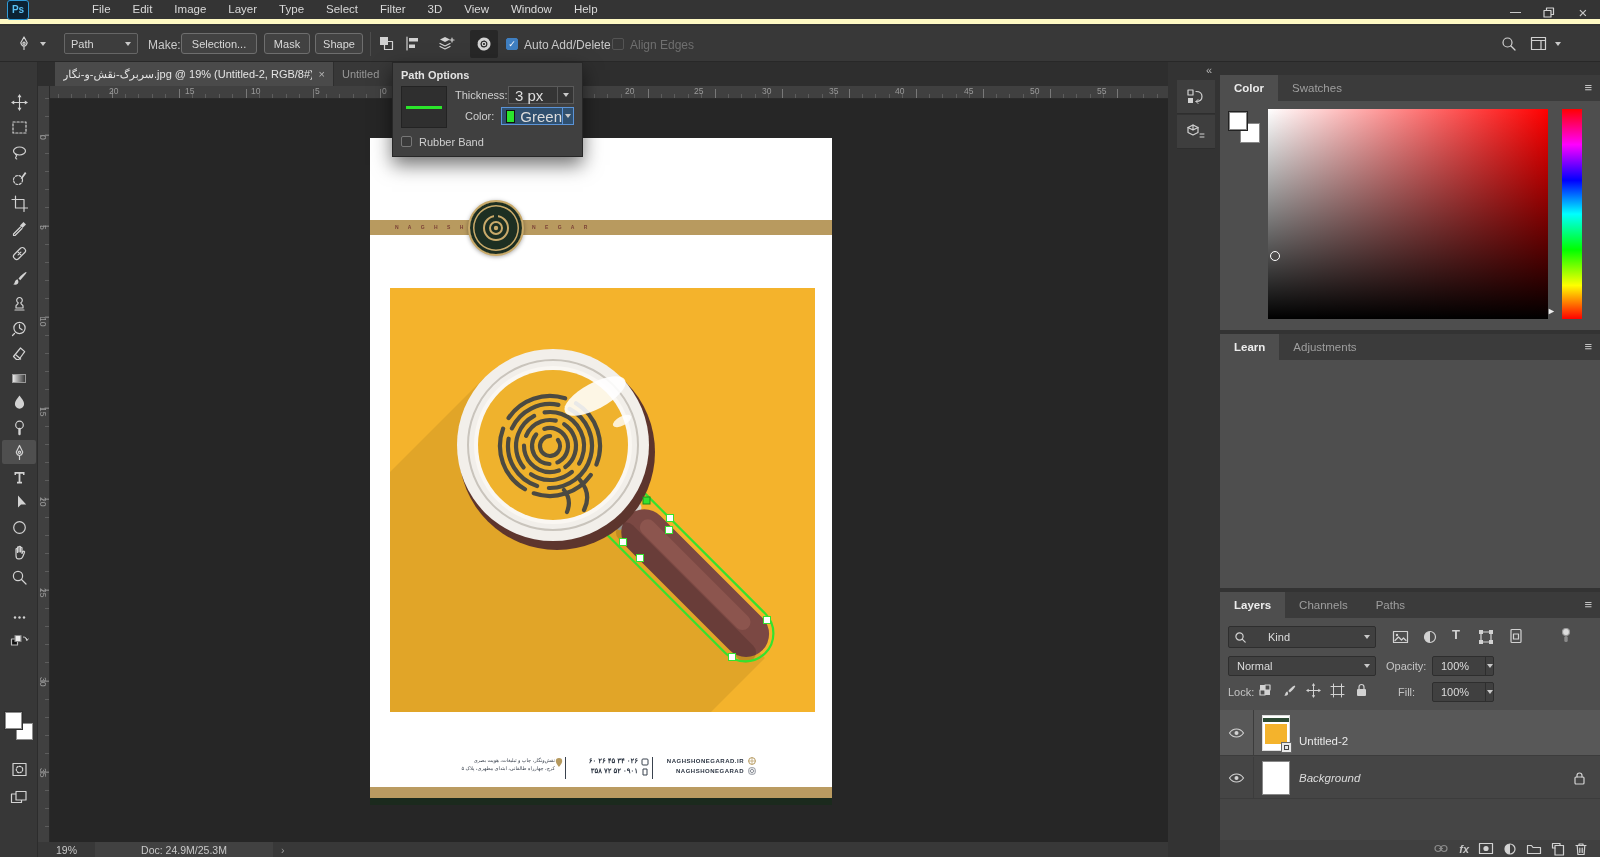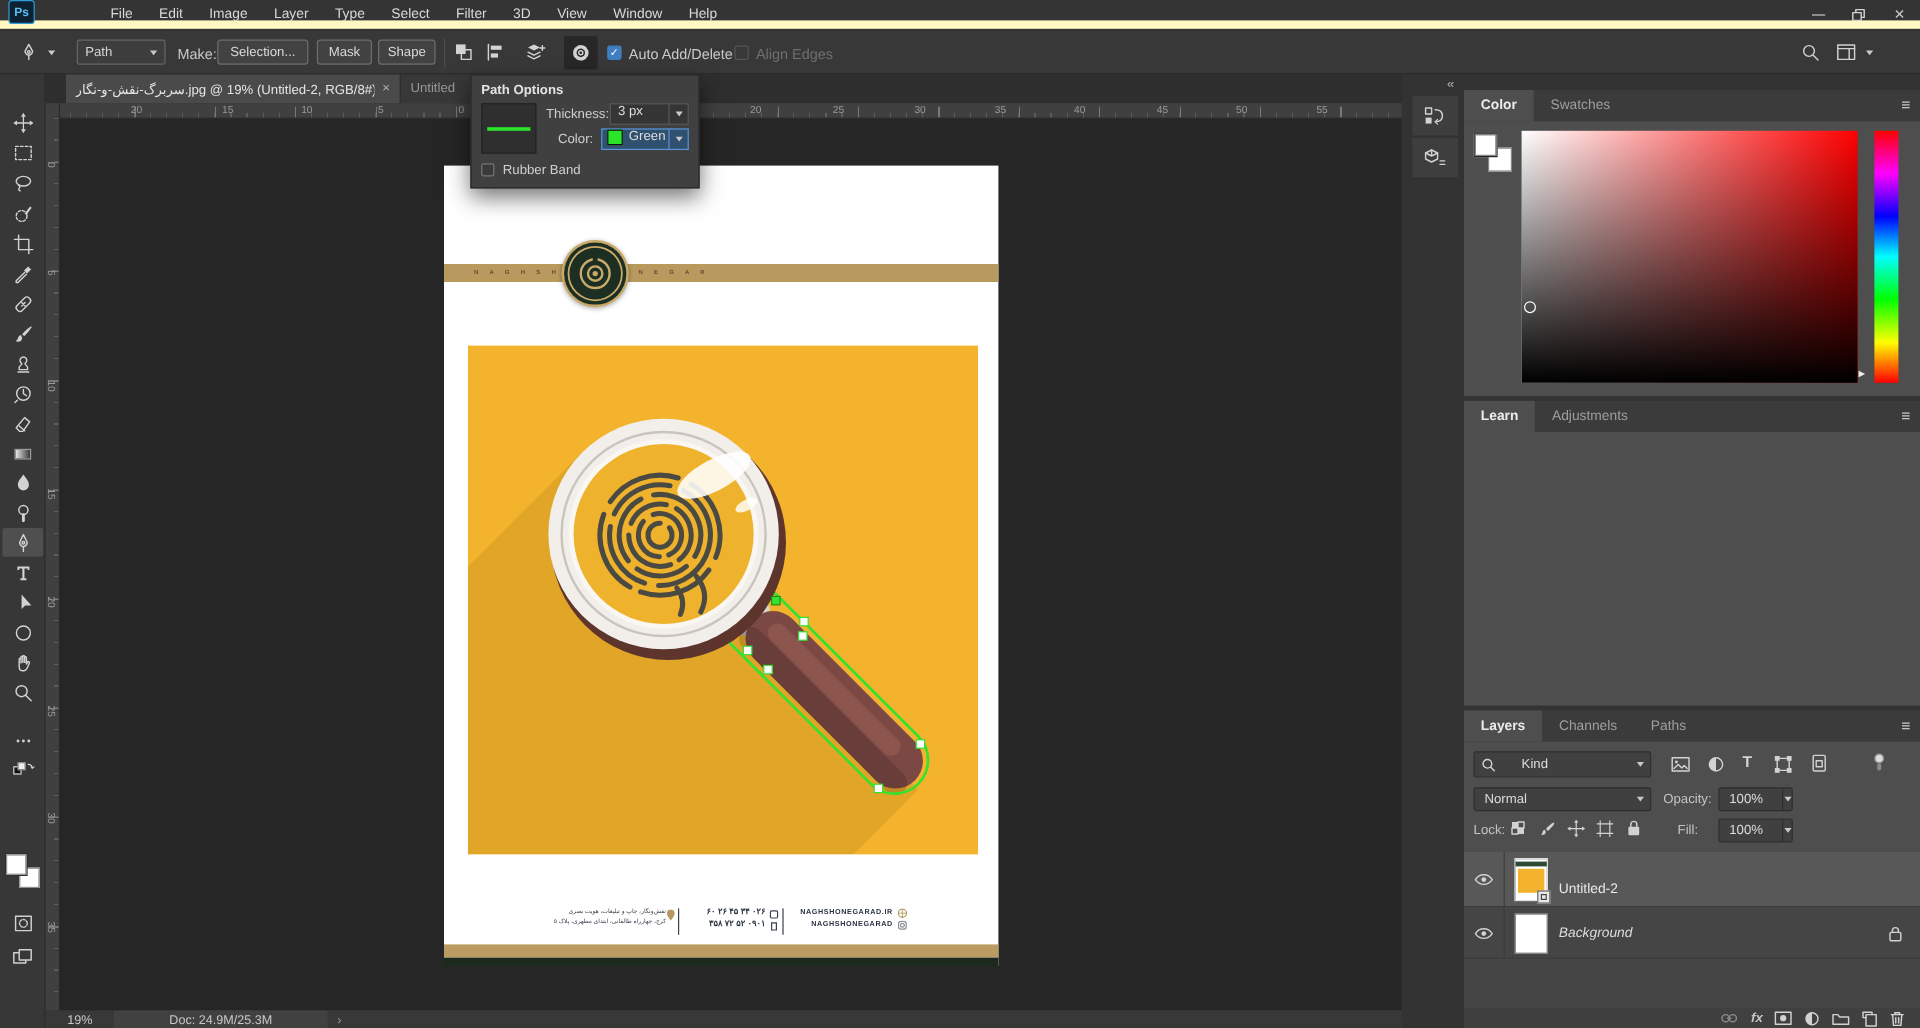--- a/index.html
+++ b/index.html
@@ -3,39 +3,39 @@
 <meta charset="utf-8">
 <style>
   html,body{margin:0;padding:0;background:#1e1e1e;}
   *{box-sizing:border-box;font-family:"Liberation Sans",sans-serif;}
   .app{position:relative;width:1600px;height:857px;background:#333333;overflow:hidden;font-size:11px;color:#d6d6d6;}
   .abs{position:absolute;}
   svg{display:block;}
   .ico{stroke:#d2d2d2;fill:none;stroke-width:1.2;stroke-linecap:round;stroke-linejoin:round;}
   .ico .f{fill:#d2d2d2;stroke:none;}
   
-  .titlebar{position:absolute;left:0;top:0;width:1600px;height:24px;background:#343434;border-bottom:7px solid #fef9c3;display:flex;align-items:flex-start;}
+  .titlebar{position:absolute;left:0;top:0;width:1600px;height:24px;background:#343434;border-bottom:5px solid #fef9c3;display:flex;align-items:center;}
   .pslogo{margin-left:7px;width:22px;height:20px;border:1px solid #2f9bd8;border-radius:3px;background:#0c2233;color:#5ac1f5;font-weight:bold;font-size:10px;display:flex;align-items:center;justify-content:center;}
   .menus{display:flex;margin-left:52px;}
   .menus span{padding:0 11px;line-height:25px;color:#d9d9d9;font-size:11.5px;cursor:default;}
   .winctl{position:absolute;right:0;top:0;height:25px;display:flex;}
   .winctl .wc{width:34px;height:25px;display:flex;align-items:center;justify-content:center;}
   
   .optbar{position:absolute;left:0;top:26px;width:1600px;height:36px;background:#383838;border-bottom:1px solid #282828;}
   .optlabel{color:#c9c9c9;font-size:12px;}
   .optbtn{position:absolute;top:7px;height:21px;background:#424242;border:1px solid #6e6e6e;border-radius:3px;color:#d9d9d9;font-size:11px;display:flex;align-items:center;justify-content:center;padding:0 10px;}
   .combo{background:#3d3d3d;border:1px solid #666;border-radius:2px;display:flex;align-items:center;}
   .chev{width:0;height:0;border-left:3.5px solid transparent;border-right:3.5px solid transparent;border-top:4px solid #c9c9c9;}
   .vsep{position:absolute;top:6px;width:1px;height:24px;background:#4d4d4d;}
   .cbx{width:12px;height:12px;border:1px solid #777;border-radius:2px;background:#3a3a3a;display:inline-flex;align-items:center;justify-content:center;font-size:9px;color:#fff;}
   .cbx.on{background:#3f7fc1;border-color:#3f7fc1;}
   
   .popup{position:absolute;left:392px;top:62px;width:191px;height:95px;background:#404040;border:1px solid #272727;box-shadow:0 8px 18px rgba(0,0,0,.55);z-index:60;}
   .popup .ttl{position:absolute;left:8px;top:6px;font-weight:bold;color:#e3e3e3;font-size:11px;}
-  .pfield{position:absolute;height:18px;background:#353535;border:1px solid #5a5a5a;display:flex;font-size:11px;color:#ddd;}
+  .pfield{position:absolute;height:18px;background:#353535;border:1px solid #5a5a5a;display:flex;align-items:center;font-size:15px;color:#ddd;}
   .pfield .cv{margin-left:auto;width:16px;height:100%;border-left:1px solid #5a5a5a;display:flex;align-items:center;justify-content:center;}
   
   .tabbar{position:absolute;left:0;top:62px;width:1168px;height:24px;background:#2e2e2e;}
   .dtab{position:absolute;top:0;height:24px;display:flex;align-items:center;padding:0 8px;font-size:11px;white-space:nowrap;}
   .dtab.active{background:#4a4a4a;color:#e4e4e4;}
   .dtab.inactive{background:#383838;color:#979797;}
   
   .hruler{position:absolute;left:50px;top:86px;width:1118px;height:13px;
     background:
       repeating-linear-gradient(90deg,#787878 0 1px,transparent 1px 67px) 62px bottom/100% 9px no-repeat,

